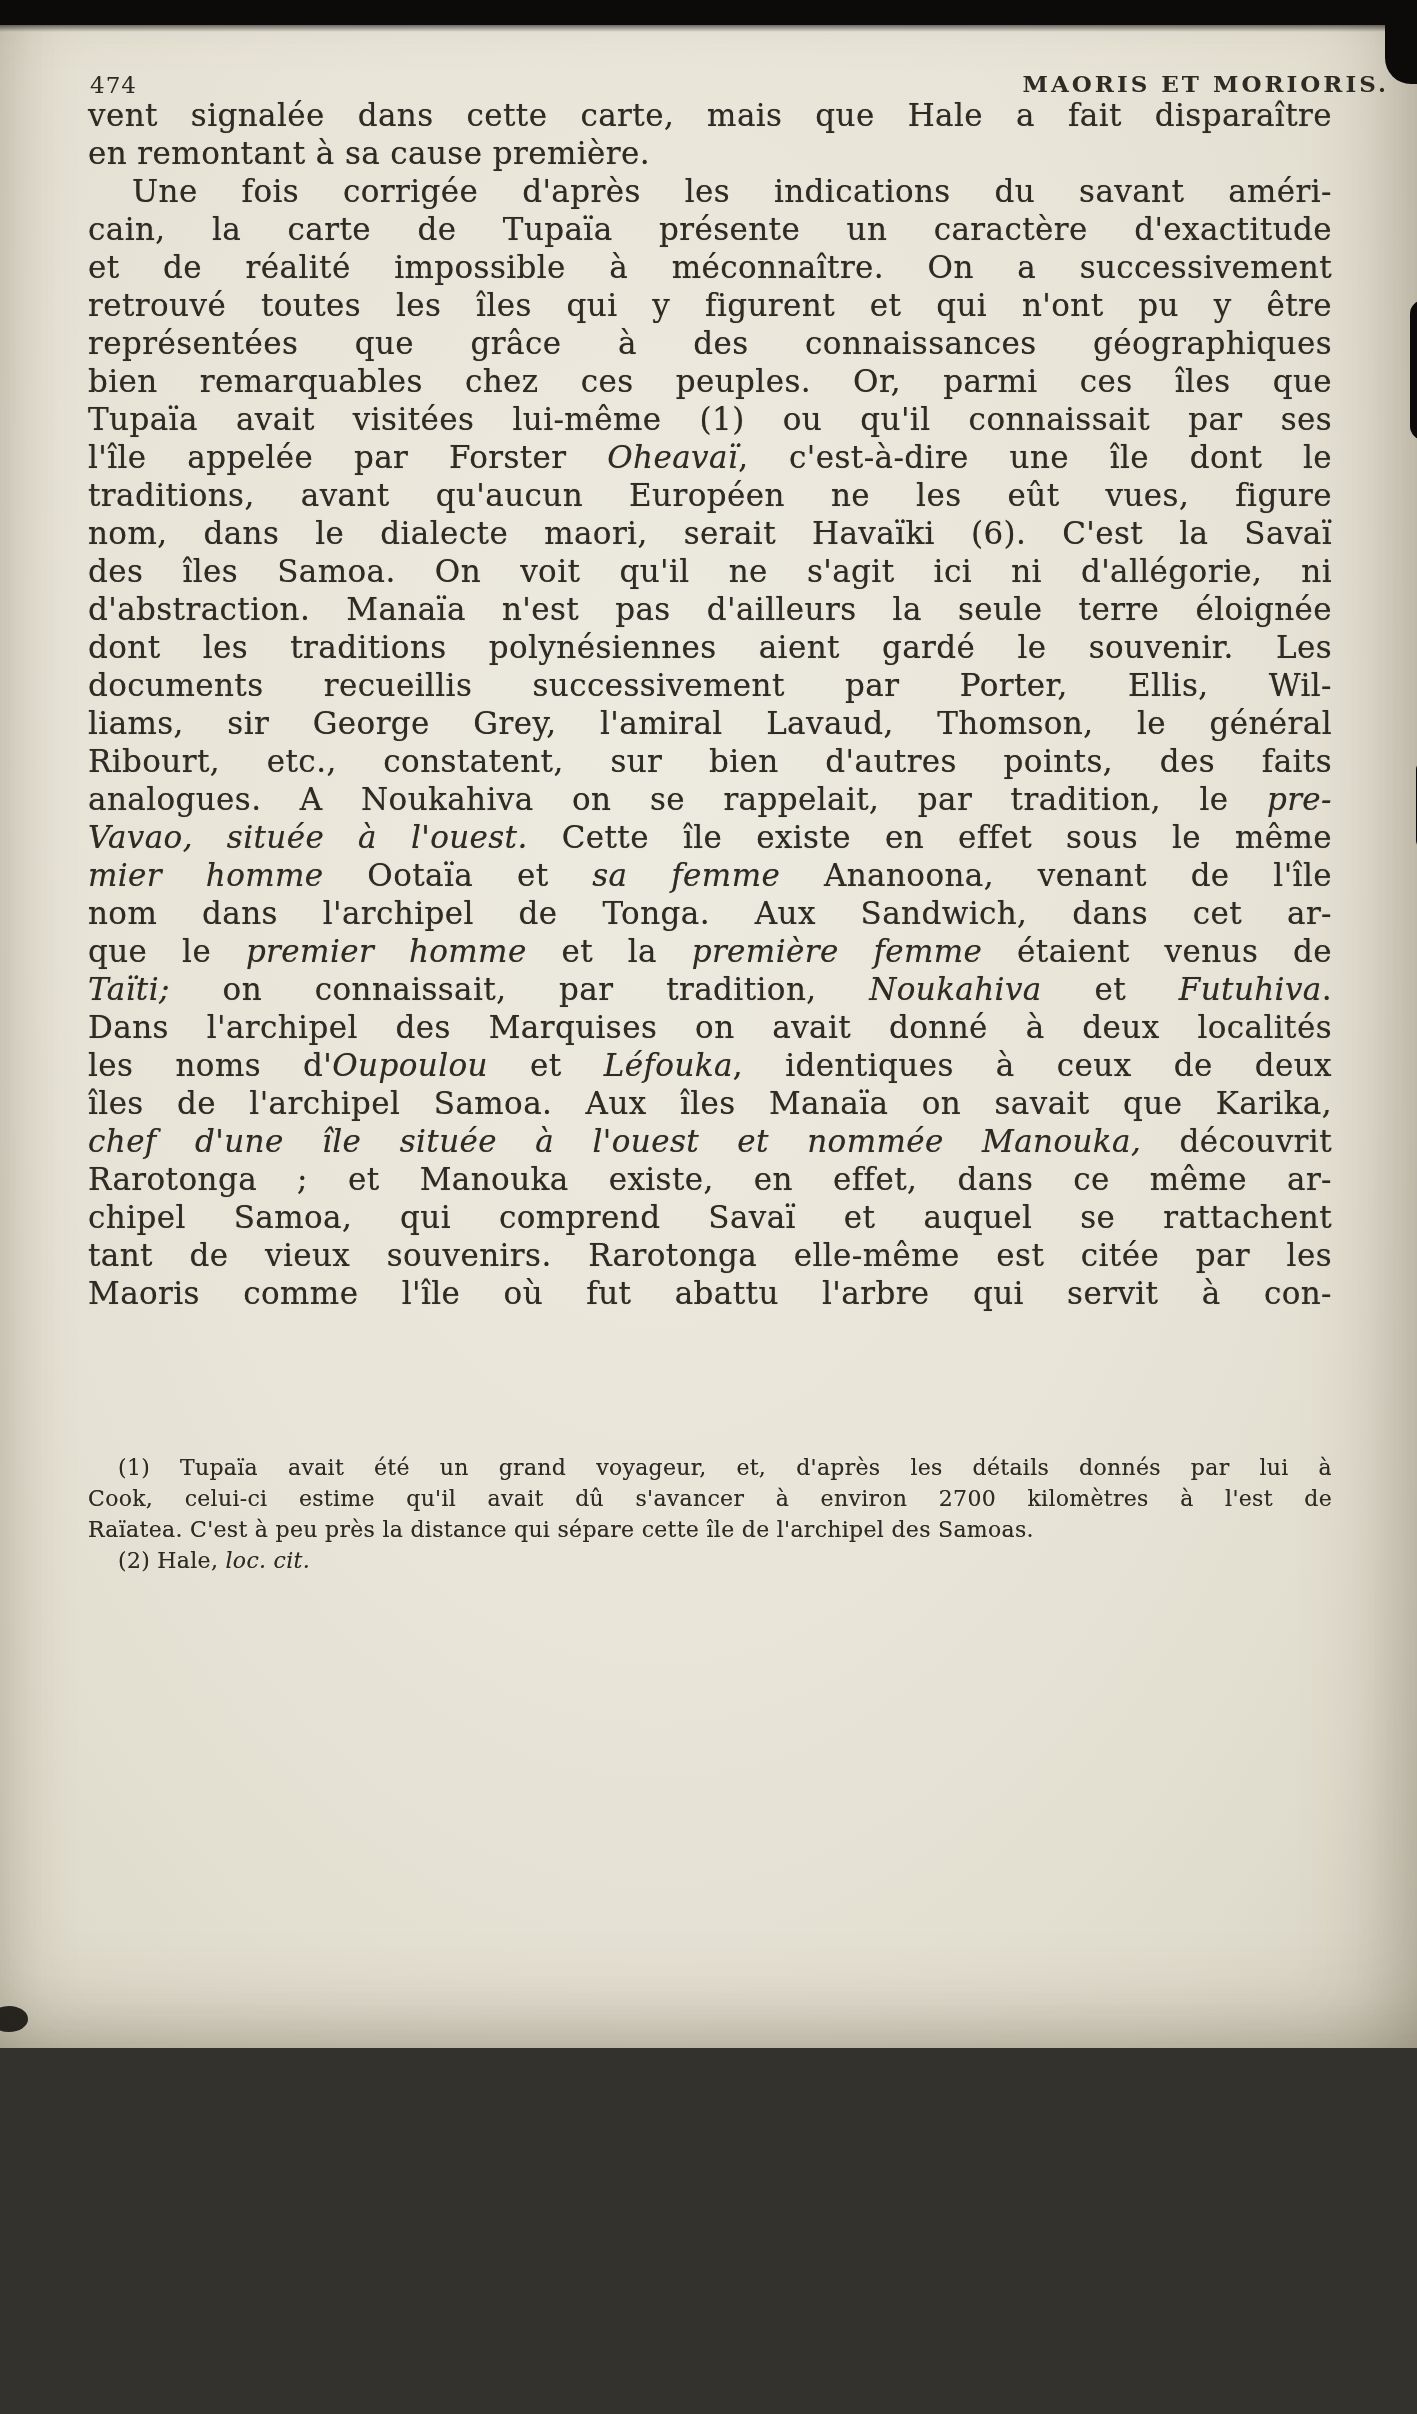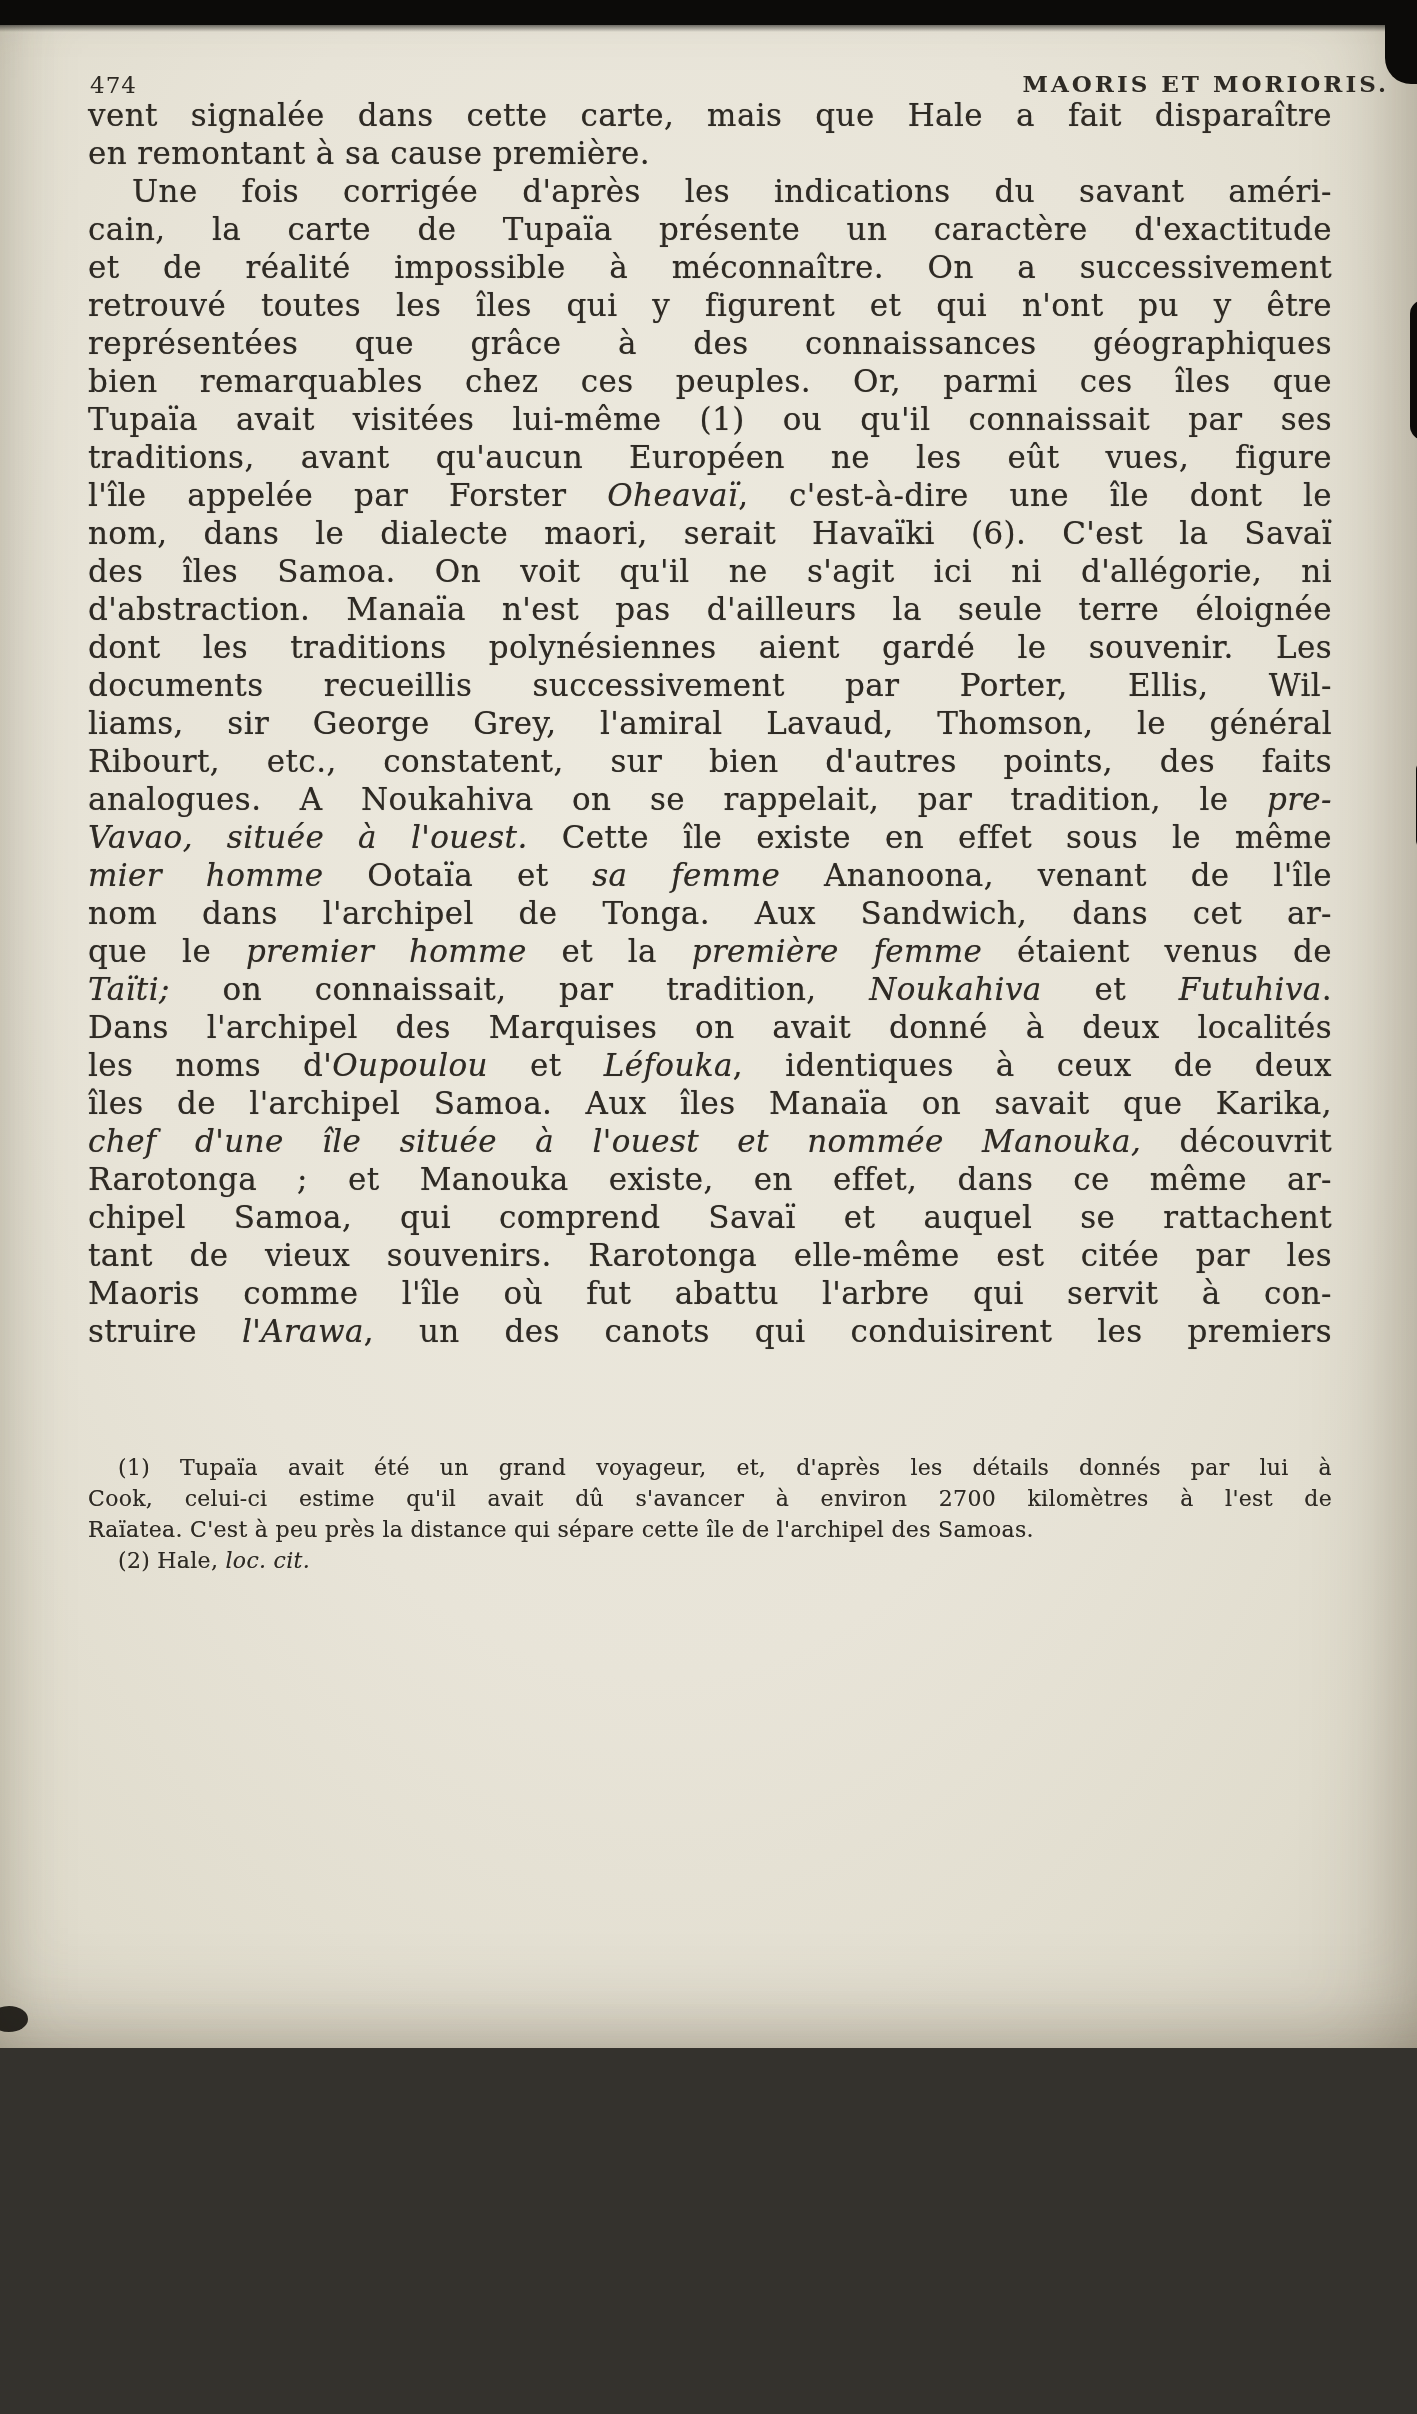--- a/index.html
+++ b/index.html
@@ -81,22 +81,22 @@
   <div class="body-text">
       <div class="line">vent signalée dans cette carte, mais que Hale a fait disparaître</div>
       <div class="line nojust">en remontant à sa cause première.</div>
       <div class="line indent">Une fois corrigée d'après les indications du savant améri-</div>
       <div class="line">cain, la carte de Tupaïa présente un caractère d'exactitude</div>
       <div class="line">et de réalité impossible à méconnaître. On a successivement</div>
       <div class="line">retrouvé toutes les îles qui y figurent et qui n'ont pu y être</div>
       <div class="line">représentées que grâce à des connaissances géographiques</div>
       <div class="line">bien remarquables chez ces peuples. Or, parmi ces îles que</div>
       <div class="line">Tupaïa avait visitées lui-même (1) ou qu'il connaissait par ses</div>
+      <div class="line">l'île appelée par Forster <i>Oheavaï</i>, c'est-à-dire une île dont le</div>
       <div class="line">traditions, avant qu'aucun Européen ne les eût vues, figure</div>
-      <div class="line">l'île appelée par Forster <i>Oheavaï</i>, c'est-à-dire une île dont le</div>
       <div class="line">nom, dans le dialecte maori, serait Havaïki (6). C'est la Savaï</div>
       <div class="line">des îles Samoa. On voit qu'il ne s'agit ici ni d'allégorie, ni</div>
       <div class="line">d'abstraction. Manaïa n'est pas d'ailleurs la seule terre éloignée</div>
       <div class="line">dont les traditions polynésiennes aient gardé le souvenir. Les</div>
       <div class="line">documents recueillis successivement par Porter, Ellis, Wil-</div>
       <div class="line">liams, sir George Grey, l'amiral Lavaud, Thomson, le général</div>
       <div class="line">Ribourt, etc., constatent, sur bien d'autres points, des faits</div>
       <div class="line">analogues. A Noukahiva on se rappelait, par tradition, le <i>pre-</i></div>
       <div class="line"><i>Vavao, située à l'ouest.</i> Cette île existe en effet sous le même</div>
       <div class="line"><i>mier homme</i> Ootaïa et <i>sa femme</i> Ananoona, venant de l'île</div>
@@ -104,21 +104,20 @@
       <div class="line">que le <i>premier homme</i> et la <i>première femme</i> étaient venus de</div>
       <div class="line"><i>Taïti;</i> on connaissait, par tradition, <i>Noukahiva</i> et <i>Futuhiva</i>.</div>
       <div class="line">Dans l'archipel des Marquises on avait donné à deux localités</div>
       <div class="line">les noms d'<i>Oupoulou</i> et <i>Léfouka</i>, identiques à ceux de deux</div>
       <div class="line">îles de l'archipel Samoa. Aux îles Manaïa on savait que Karika,</div>
       <div class="line"><i>chef d'une île située à l'ouest et nommée Manouka,</i> découvrit</div>
       <div class="line">Rarotonga ; et Manouka existe, en effet, dans ce même ar-</div>
       <div class="line">chipel Samoa, qui comprend Savaï et auquel se rattachent</div>
       <div class="line">tant de vieux souvenirs. Rarotonga elle-même est citée par les</div>
       <div class="line">Maoris comme l'île où fut abattu l'arbre qui servit à con-</div>
-      <div class="line">struire <i>l'Arawa</i>, un des canots qui conduisirent les premiers</div>
     </div>
 
   <div class="footnotes">
       <div class="line indent">(1) Tupaïa avait été un grand voyageur, et, d'après les détails donnés par lui à</div>
       <div class="line">Cook, celui-ci estime qu'il avait dû s'avancer à environ 2700 kilomètres à l'est de</div>
       <div class="line nojust">Raïatea. C'est à peu près la distance qui sépare cette île de l'archipel des Samoas.</div>
       <div class="line indent nojust">(2) Hale, <i>loc. cit.</i></div>
     </div>
 
 </div>

